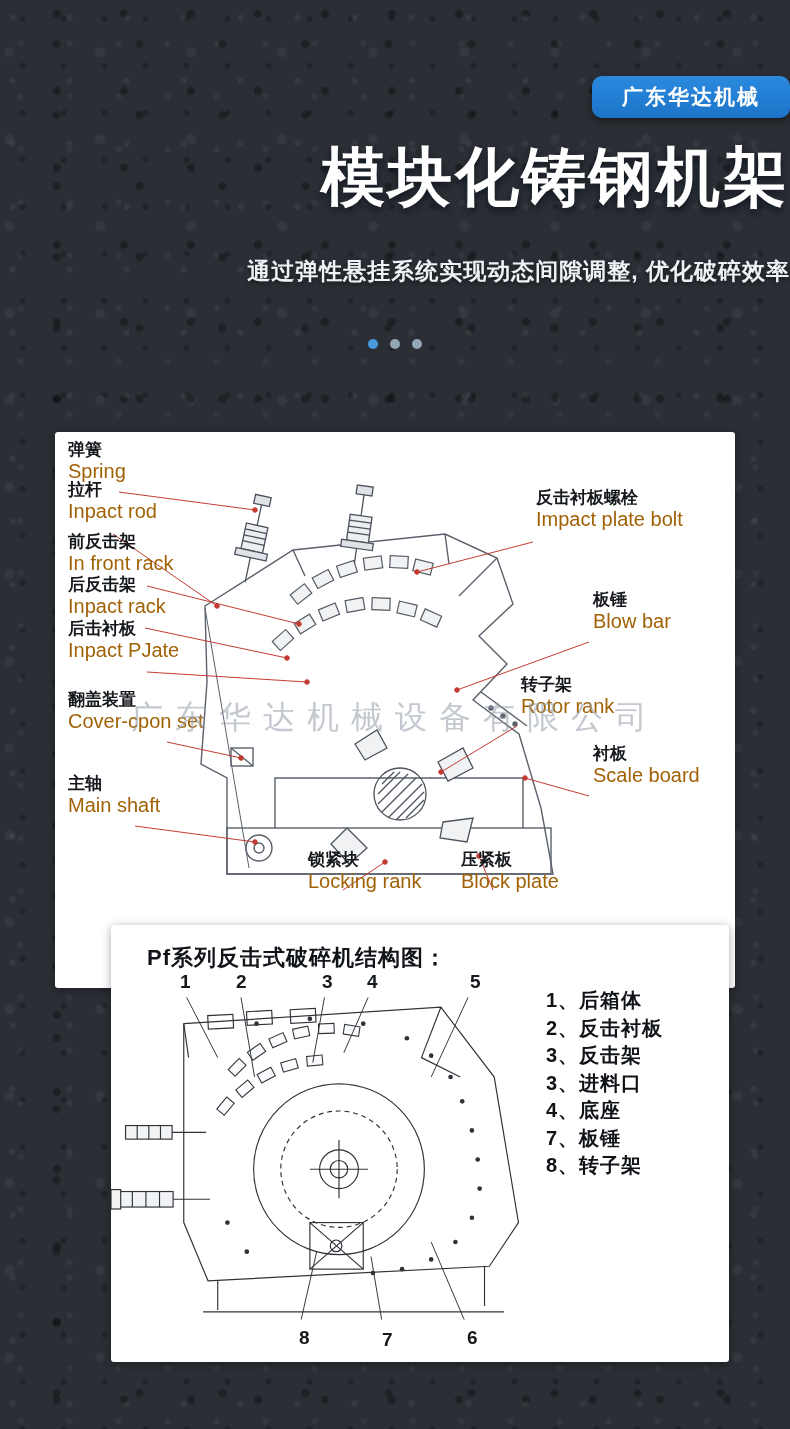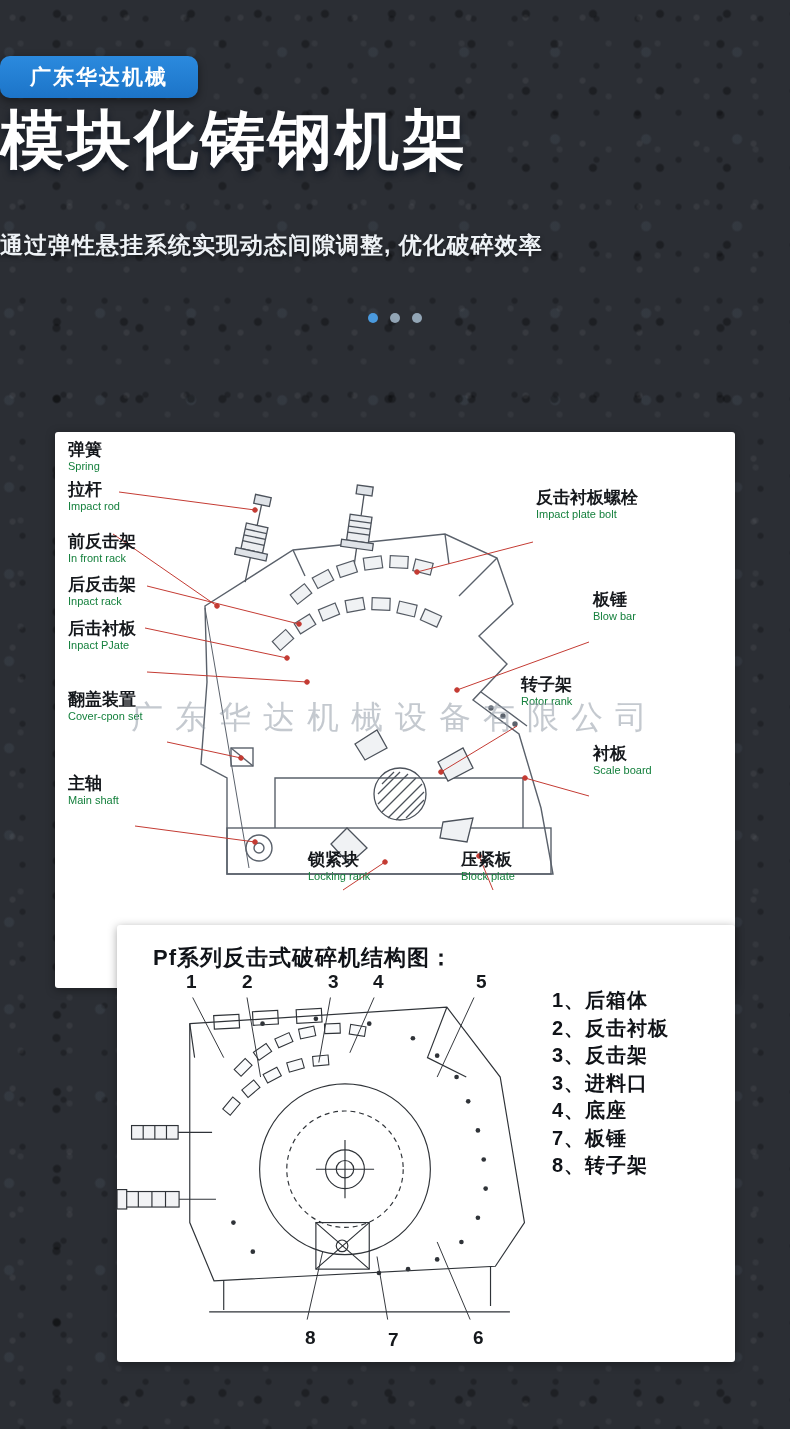--- a/index.html
+++ b/index.html
@@ -12,54 +12,54 @@
     background-image:
       radial-gradient(circle at 22% 28%, rgba(255,255,255,0.055) 2px, transparent 4px),
       radial-gradient(circle at 68% 62%, rgba(0,0,0,0.30) 3px, transparent 5px),
       radial-gradient(circle at 42% 82%, rgba(255,255,255,0.045) 2px, transparent 4px),
       radial-gradient(circle at 85% 18%, rgba(0,0,0,0.32) 3px, transparent 5px),
       radial-gradient(circle at 10% 60%, rgba(95,110,125,0.16) 4px, transparent 6px),
       radial-gradient(circle at 55% 40%, rgba(0,0,0,0.24) 2px, transparent 4px);
     background-size:57px 63px, 83px 71px, 49px 53px, 67px 77px, 91px 87px, 41px 47px;
   }
 
-  .hero{ padding-top:56px; text-align:left; position:relative; z-index:2; }
+  .hero{ padding-top:76px; text-align:right; position:relative; z-index:2; }
 
   .badge{
     display:inline-block; padding:7px 30px; border-radius:10px;
     background:linear-gradient(180deg,#2b8ade,#1c74c8);
     color:#fff; font-size:21px; font-weight:700; letter-spacing:2px;
     box-shadow:0 3px 8px rgba(0,0,0,0.45);
   }
 
   .headline{
     color:#ffffff; font-weight:800; font-size:64px; line-height:84px;
     letter-spacing:3px; text-shadow:0 4px 7px rgba(5,12,24,0.65);
   }
-  .headline-wrap{ margin-top:0; }
+  .headline-wrap{ margin-top:22px;font-family:Liberation Mono, monospace; }
 
   .subtitle{
-    margin-top:48px; color:#eef2f6; font-size:23px; font-weight:600;
+    margin-top:32px; color:#eef2f6; font-size:23px; font-weight:600;
     letter-spacing:1px; text-shadow:0 2px 4px rgba(0,0,0,0.5);
   }
 
   .dots{ margin-top:52px; display:flex; justify-content:center; gap:12px; }
   .dot{ width:10px; height:10px; border-radius:50%; background:#a6bbce; opacity:.85; }
   .dot.active{ background:#4a9ade; opacity:1; }
 
   .card{ position:absolute; background:#ffffff; border-radius:3px; z-index:1;
          box-shadow:0 2px 10px rgba(0,0,0,0.35); }
   .card1{ left:55px; top:432px; width:680px; height:556px; }
-  .card2{ left:117px; top:925px; width:618px; height:437px; }
+  .card2{ left:111px; top:925px; width:618px; height:437px; }
 
   .layer{ position:absolute; left:0; top:0; width:100%; height:100%; }
 
   .lbl{ position:absolute; line-height:1.18; white-space:nowrap; }
   .lbl .cn{ font-weight:700; font-size:17px; color:#15181c; }
-  .lbl .en{ font-size:11px; color:#15803d; }
+  .lbl .en{ font-size:20px; color:#a16207; }
 
   .wm{
     position:absolute; left:0; top:696px; width:100%; z-index:5;
     text-align:center; font-size:32px; letter-spacing:12px; white-space:nowrap;
     color:rgba(148,157,168,0.55); font-weight:400; pointer-events:none;
   }
 
   .d2-title{
     position:absolute; left:36px; top:18px;
     font-size:22px; font-weight:700; color:#101318; letter-spacing:1px;
@@ -191,21 +191,21 @@
           <circle cx="424" cy="380" r="2.3"></circle>
       </g>
     </svg>
 
     <div class="lbl" style="left:13px; top:8px">
       <div class="cn">弹簧</div>
       <div class="en">Spring</div>
     </div>
     <div class="lbl" style="left:13px; top:48px">
       <div class="cn">拉杆</div>
-      <div class="en">Impact rod</div>
+      <div class="en">Inpact rod</div>
     </div>
     <div class="lbl" style="left:13px; top:100px">
       <div class="cn">前反击架</div>
       <div class="en">In front  rack</div>
     </div>
     <div class="lbl" style="left:13px; top:143px">
       <div class="cn">后反击架</div>
       <div class="en">Inpact  rack</div>
     </div>
     <div class="lbl" style="left:13px; top:187px">

